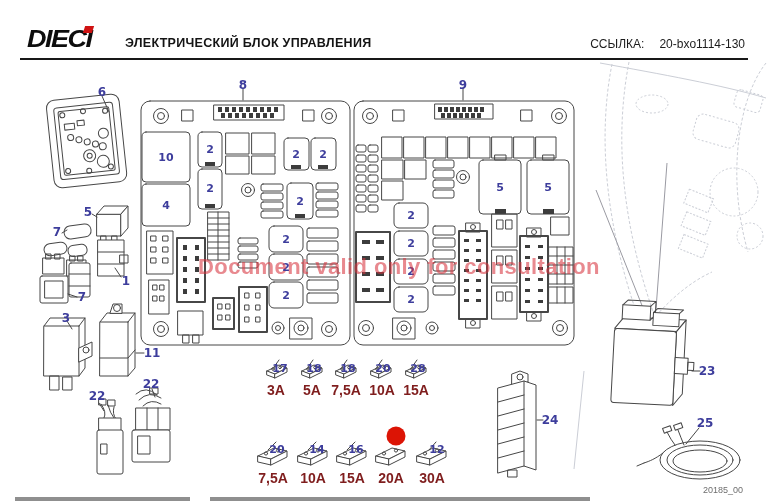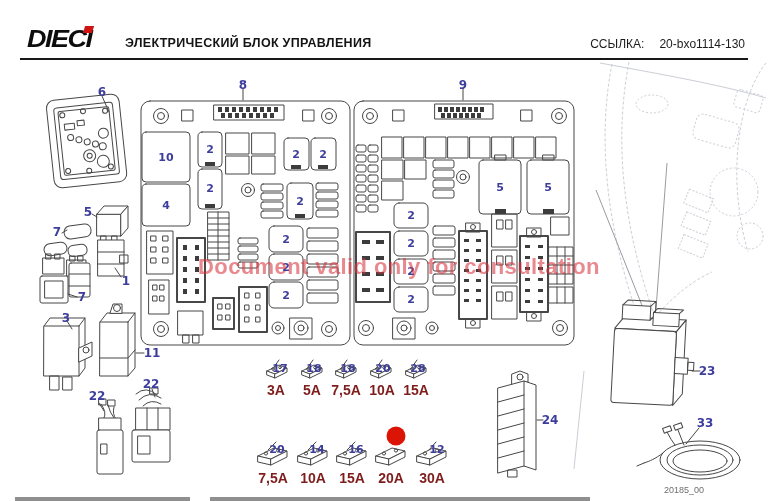--- a/index.html
+++ b/index.html
@@ -35,21 +35,21 @@
   
   .fnum { position:absolute; z-index:3; transform:translate(-50%,-50%);
     font:700 11px "DejaVu Sans", sans-serif; color:#3d3d9c;margin-top:12px; }
   .amp { position:absolute; z-index:3; transform:translate(-50%,-50%);
     font:700 14px "Liberation Sans", sans-serif; color:#7f1d1d; }
 
   .wm { position:absolute; left:198px; top:254px; z-index:6;
     font:700 22px "Liberation Sans", sans-serif; color:rgba(216,52,62,.58);
     letter-spacing:.4px; white-space:nowrap; }
 
-  .docnum { position:absolute; left:664px; top:485px; z-index:4;
+  .docnum { position:absolute; left:703px; top:485px; z-index:4;
     font:400 9px "Liberation Sans", sans-serif; color:#6e6e6e; }
 
   .bbar { position:absolute; top:497px; height:4px; background:#8f8f8f; z-index:4; }
   .bbar.seg1 { left:15px;  width:175px; }
   .bbar.seg2 { left:210px; width:380px; }
 </style>
 </head>
 <body>
 
 <div class="page">
@@ -532,21 +532,21 @@
   <div class="co" style="left:88px;  top:212px;">5</div>
   <div class="co" style="left:57px;  top:232px;">7</div>
   <div class="co" style="left:126px; top:281px;">1</div>
   <div class="co" style="left:82px;  top:297px;">7</div>
   <div class="co" style="left:66px;  top:318px;">3</div>
   <div class="co" style="left:152px; top:353px;">11</div>
   <div class="co" style="left:97px;  top:396px;">22</div>
   <div class="co" style="left:151px; top:384px;">22</div>
   <div class="co" style="left:550px; top:420px;">24</div>
   <div class="co" style="left:707px; top:371px;">23</div>
-  <div class="co" style="left:705px; top:423px;">33</div>
+  <div class="co" style="left:705px; top:423px;">25</div>
 
   <div class="slot" style="left:166px; top:157px;">10</div>
   <div class="slot" style="left:166px; top:205px;">4</div>
   <div class="slot" style="left:210px; top:149px;">2</div>
   <div class="slot" style="left:210px; top:188px;">2</div>
   <div class="slot" style="left:296px; top:154px;">2</div>
   <div class="slot" style="left:323px; top:154px;">2</div>
   <div class="slot" style="left:300px; top:201px;">2</div>
   <div class="slot" style="left:286px; top:239px;">2</div>
   <div class="slot" style="left:286px; top:267px;">2</div>

